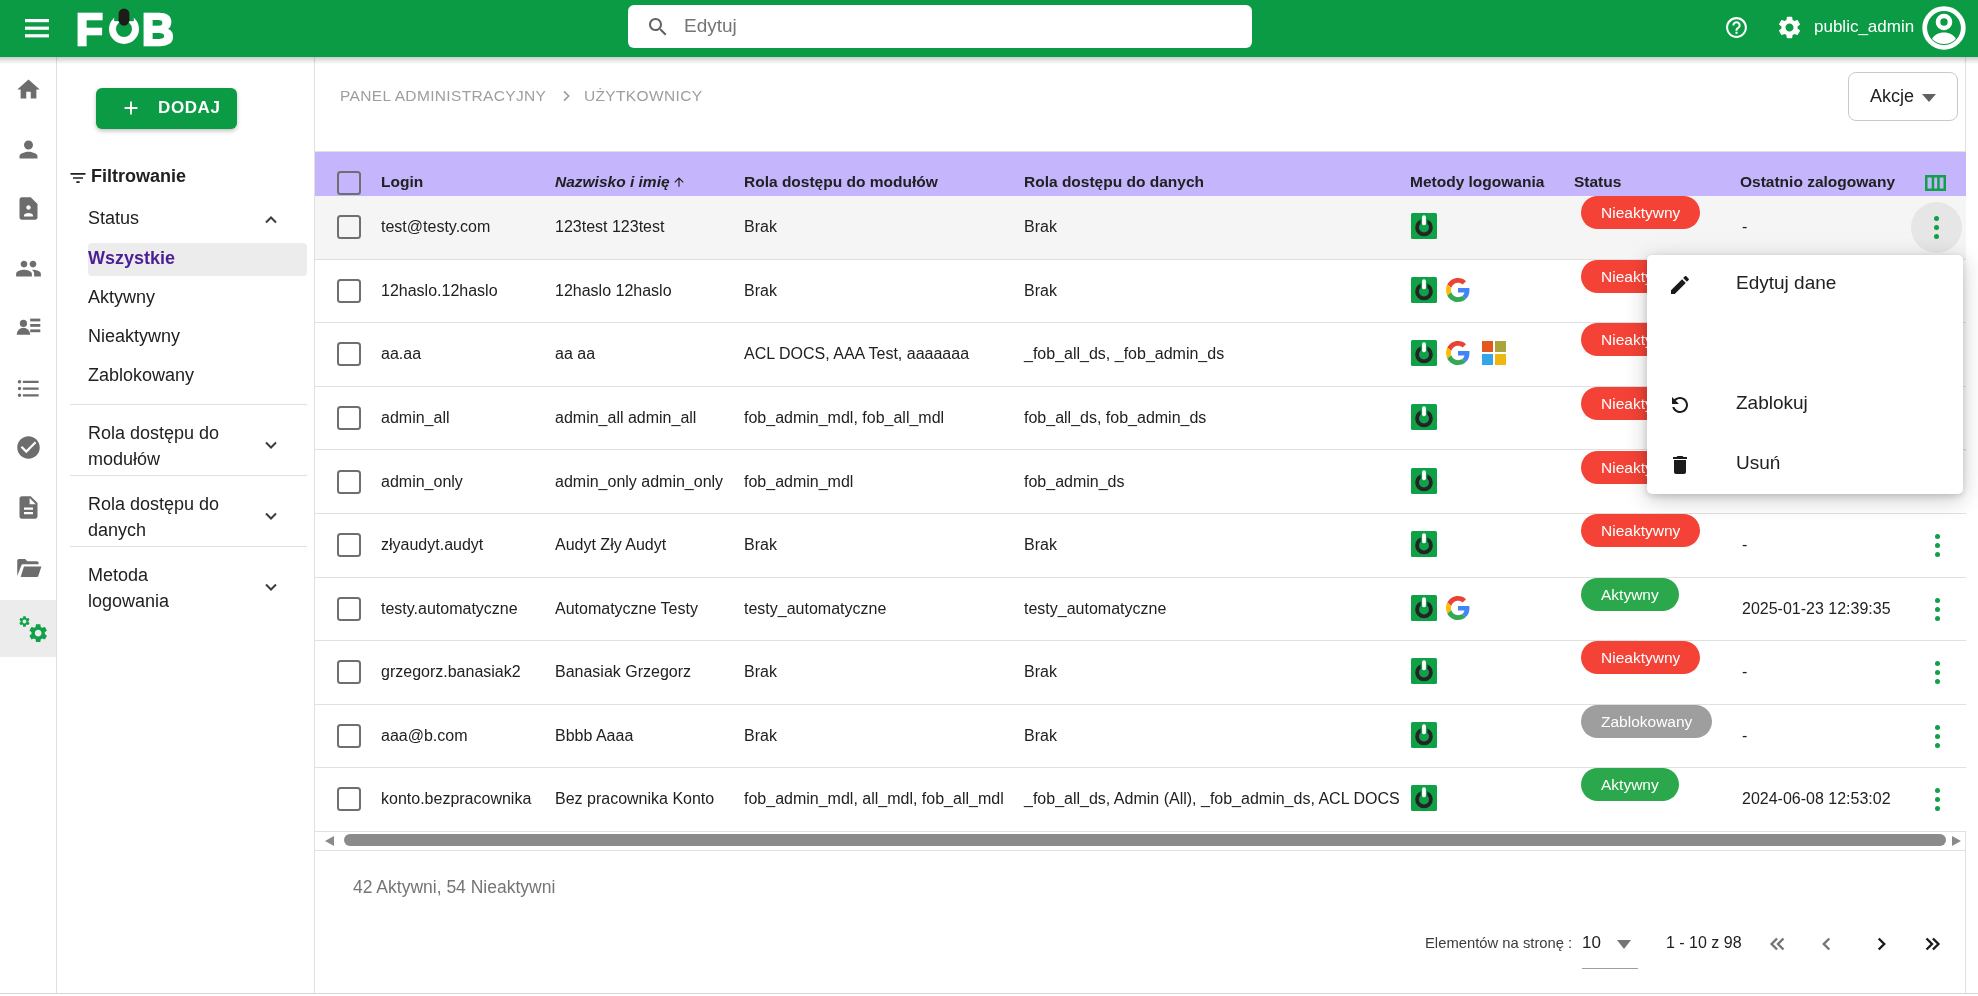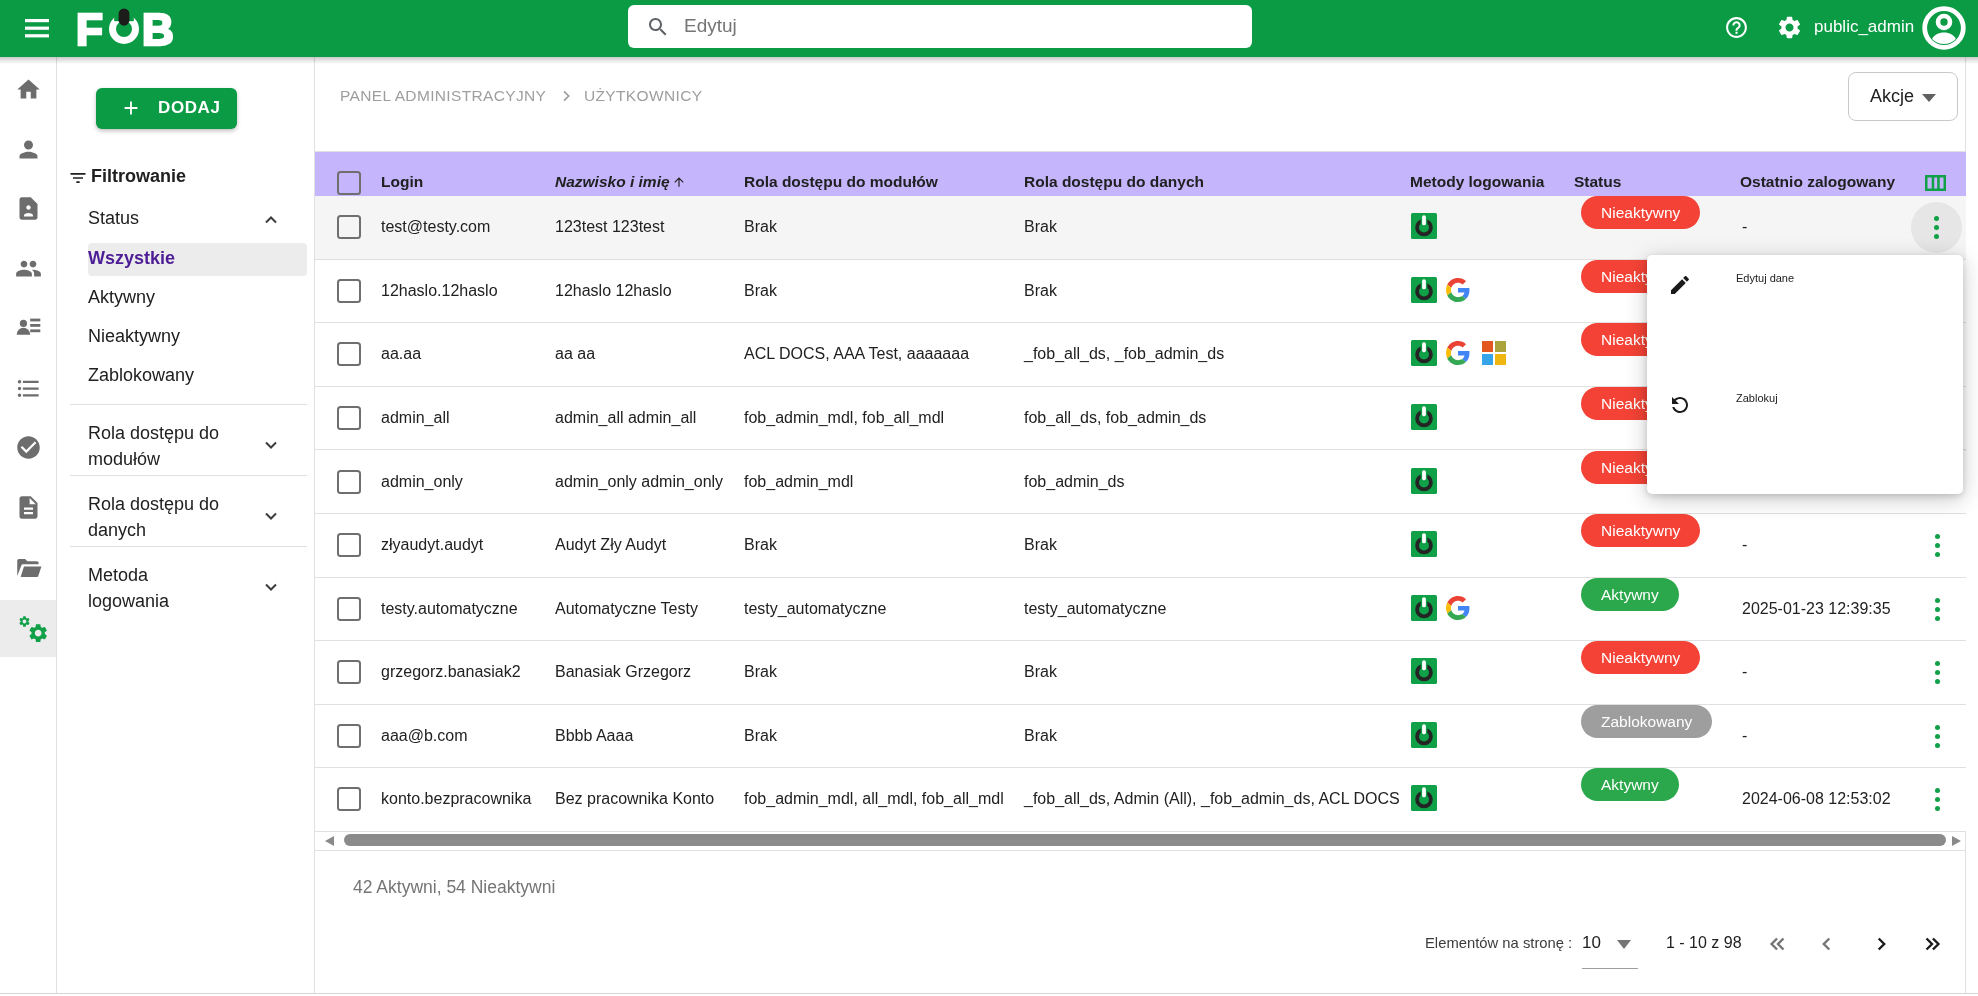--- a/index.html
+++ b/index.html
@@ -61,21 +61,21 @@
   .mic { position:absolute; top:17px; width:26px; height:26px; }
   
   #hscroll { position:absolute; left:0; top:775px; width:1651px; height:17px; }
   #counts { position:absolute; left:38px; top:820px; font-size:17.5px; color:#757575; }
   
   #menu { position:absolute; left:1647px; top:255px; width:316px; height:239px;
     background:#fff; border-radius:5px; z-index:40;
     box-shadow:0 5px 22px rgba(0,0,0,0.22), 0 2px 6px rgba(0,0,0,0.14); }
   .mi { position:absolute; left:0; width:316px; height:60px; }
   .mi svg { position:absolute; left:21px; top:18px; }
-  .mi span { position:absolute; left:89px; top:17px; font-size:11px; color:#212121; }
+  .mi span { position:absolute; left:89px; top:17px; font-size:19px; color:#212121; }
   #dotbtn { position:absolute; left:1911px; top:202px; width:51px; height:51px;
     border-radius:50%; background:#e6e6e6; z-index:31; }
   
   #bottomline { position:absolute; left:0; top:993px; width:1978px; height:1px; background:#d5d5d5; }
 </style>
 </head>
 <body>
 <div id="stage">
   <div id="topshadow"></div>
   <div id="topbar">
@@ -486,15 +486,21 @@
       <span>Edytuj dane</span>
     </div>
     <div class="mi" style="top:120px;">
       <svg width="24" height="24" viewBox="0 0 24 24">
           <g transform="scale(-1,1) translate(-24,0)">
             <path fill="#1b1b1b" d="M17.65 6.35C16.2 4.9 14.21 4 12 4c-4.42 0-7.99 3.58-7.99 8s3.57 8 7.99 8c3.73 0 6.84-2.55 7.73-6h-2.08c-.82 2.33-3.04 4-5.65 4-3.31 0-6-2.69-6-6s2.69-6 6-6c1.66 0 3.14.69 4.22 1.78L13 11h7V4l-2.35 2.35z"></path>
           </g>
         </svg>
       <span>Zablokuj</span>
     </div>
+    <div class="mi" style="top:180px;">
+      <svg width="24" height="24" viewBox="0 0 24 24">
+          <path fill="#1b1b1b" d="M6 19c0 1.1.9 2 2 2h8c1.1 0 2-.9 2-2V7H6v12zM19 4h-3.5l-1-1h-5l-1 1H5v2h14V4z"></path>
+        </svg>
+      <span>Usuń</span>
+    </div>
   </div>
   <div id="bottomline"></div>
 </div>
 
 </body></html>

